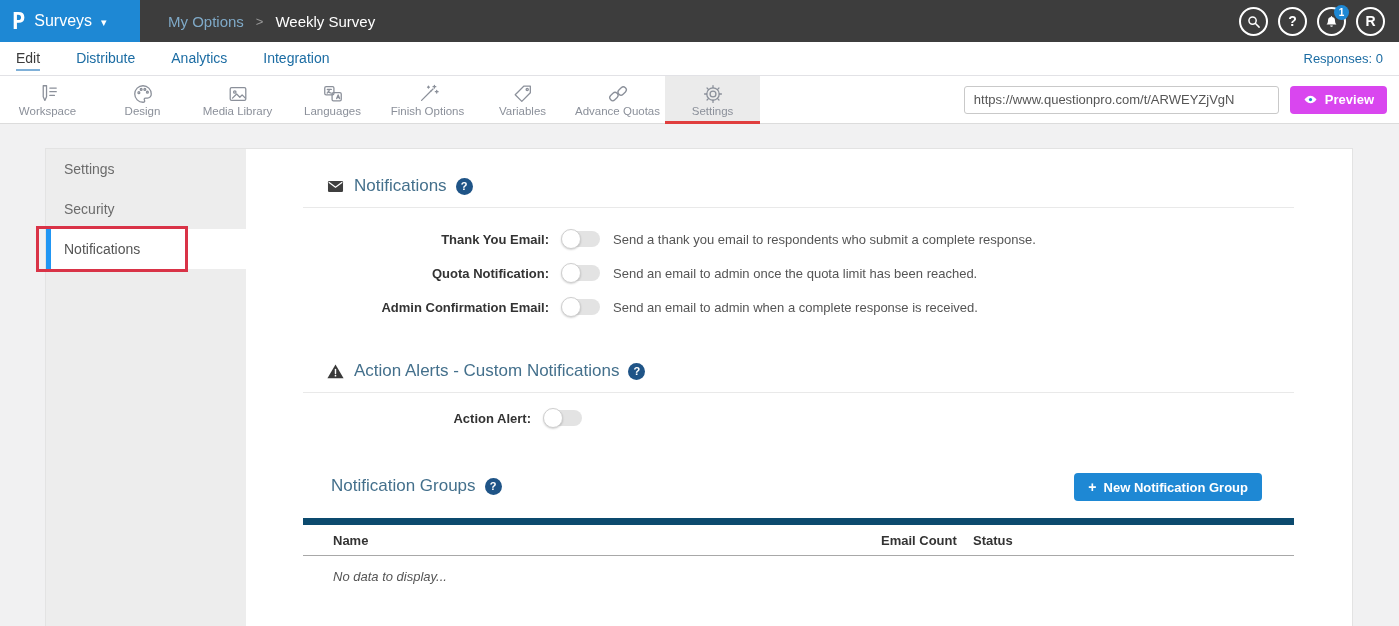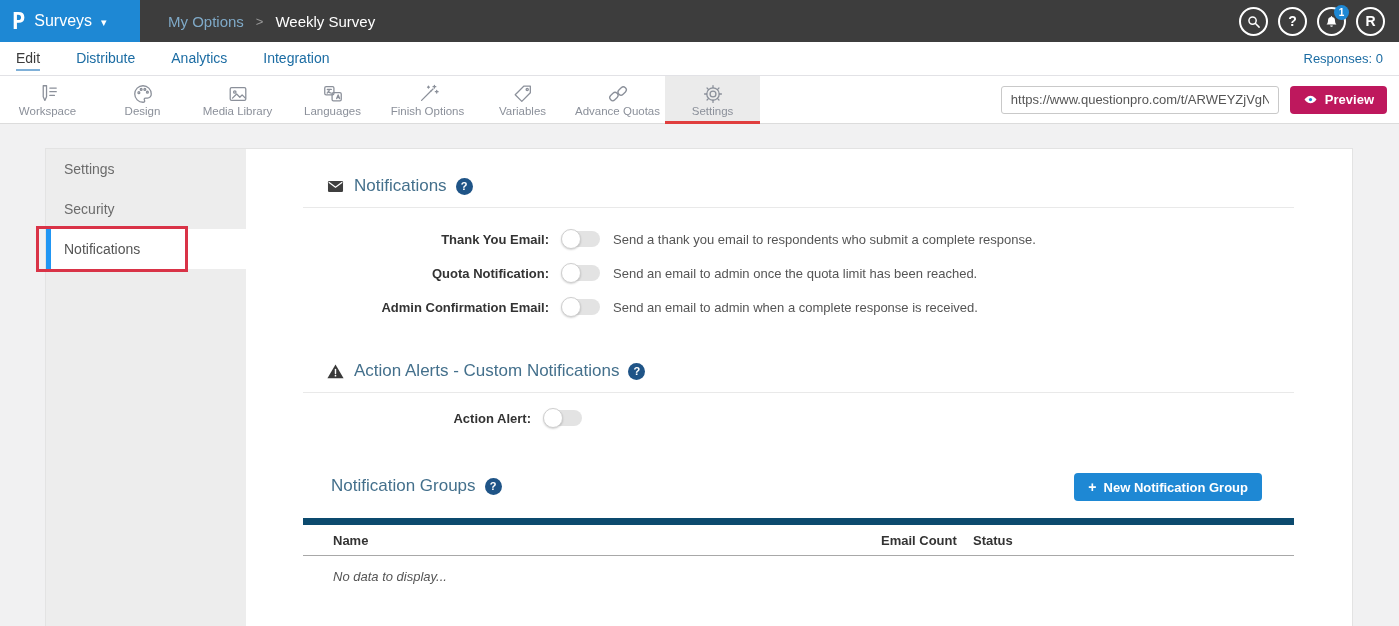--- a/index.html
+++ b/index.html
@@ -38,23 +38,23 @@
     display:flex; align-items:stretch; }
   .tool-item { width:95px; display:flex; flex-direction:column; align-items:center;
     justify-content:center; gap:0; color:#8b909a; cursor:pointer; position:relative;text-align:right; }
   .tool-item svg { width:22px; height:22px; stroke:#8b909a; fill:none;
     stroke-width:1.4; stroke-linecap:round; stroke-linejoin:round; }
   .tool-item .lbl { font-size:11.5px; }
   .tool-item.active { background:#ebebeb; }
   .red-underline { position:absolute; left:0; right:0; bottom:-3px; height:5px;
     background:#e03e3e; }
   .tool-right { margin-left:auto; display:flex; align-items:center; gap:11px; padding-right:12px; }
-  .url-input { width:278px; height:28px; border:1px solid #c9c9c9; border-radius:3px;
+  .url-input { width:315px; height:28px; border:1px solid #c9c9c9; border-radius:3px;
     padding:0 9px; font-size:13px; color:#555; font-family:"Liberation Sans",sans-serif; }
-  .preview-btn { height:28px; background:#be185d; border:none; border-radius:4px;
+  .preview-btn { height:28px; background:#d946ef; border:none; border-radius:4px;
     color:#fff; font-size:13px; font-weight:bold; display:flex; align-items:center;
     gap:7px; padding:0 13px; cursor:pointer; font-family:"Liberation Sans",sans-serif; }
 
   
   .content { position:relative; height:502px; background:#f1f1f2; }
   .card { position:absolute; left:45px; top:24px; width:1308px; bottom:0;
     background:#fff; border:1px solid #e3e3e3; border-bottom:none; display:flex; }
   .side { width:200px; background:#ededed; flex-shrink:0; }
   .side-item { height:40px; display:flex; align-items:center; padding-left:18px;
     font-size:14px; color:#6b6b6b; cursor:pointer; }

